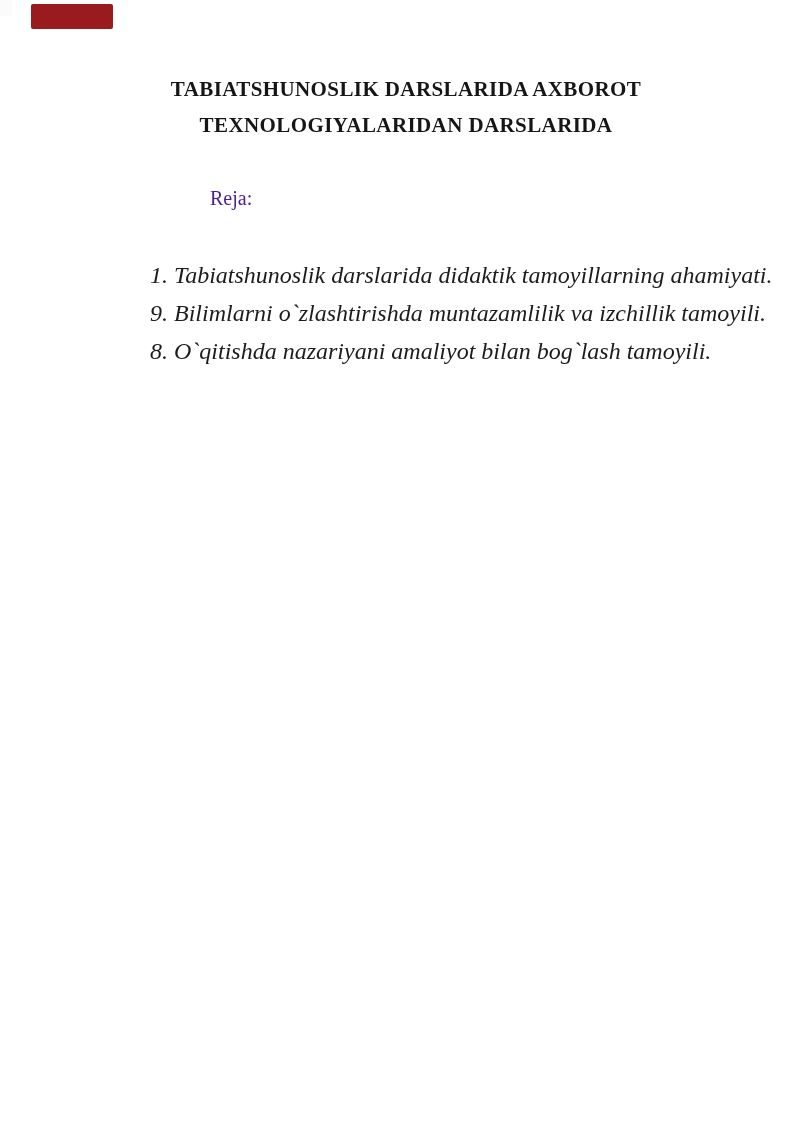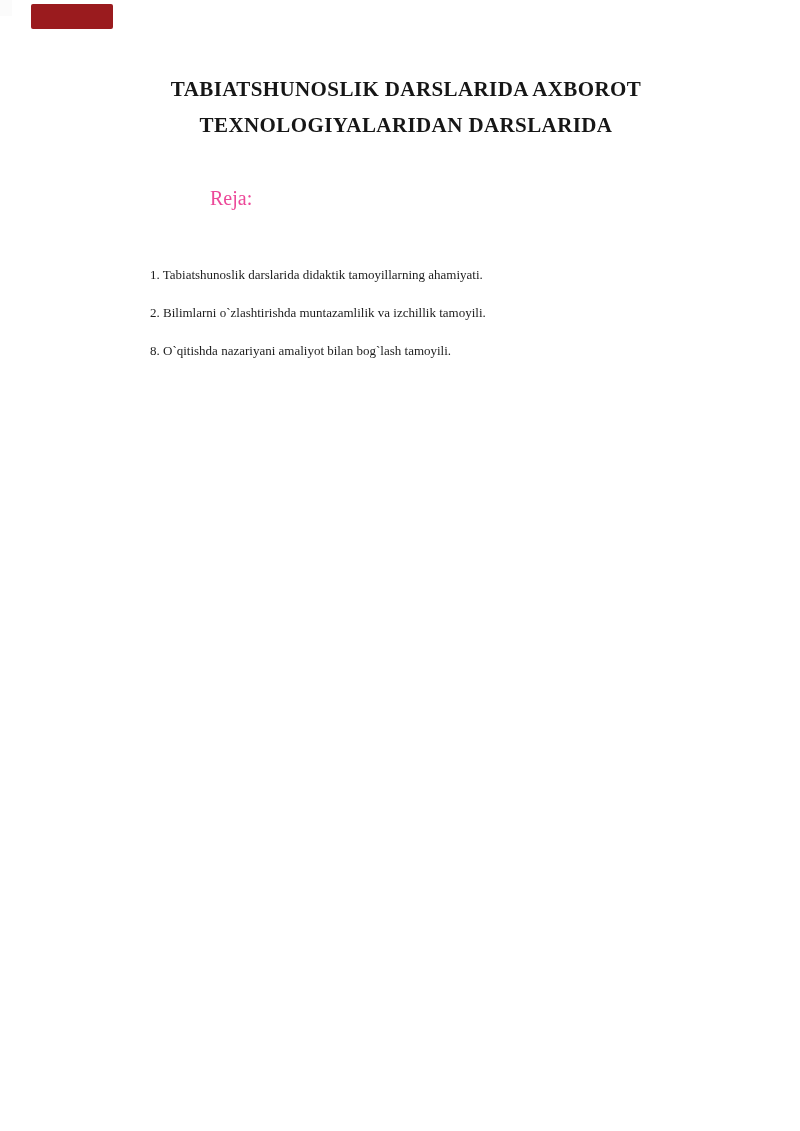--- a/index.html
+++ b/index.html
@@ -57,31 +57,32 @@
     display: block;
   }
   .plan-heading {
     position: absolute;
     left: 210px;
     top: 184px;
     margin: 0;
     font-size: 20px;
     line-height: 28px;
     font-weight: normal;
-    color: #ec4899;
+    color: #4c1d95;
   }
   .plan-list {
     position: absolute;
     left: 150px;
     top: 256px;
     right: 60px;
   }
   .plan-list p {
     margin: 0;
-    font-size: 13px;
+    font-size: 24px;
+    font-style: italic;
     line-height: 38px;
     white-space: nowrap;
     color: #1c1c1c;
   }
 </style>
 </head>
 <body>
 
 <div class="page">
 
@@ -91,19 +92,19 @@
 
   <h1 class="doc-title">
     <span class="title-line">TABIATSHUNOSLIK DARSLARIDA AXBOROT</span>
     <span class="title-line">TEXNOLOGIYALARIDAN DARSLARIDA</span>
   </h1>
 
   <p class="plan-heading">Reja:</p>
 
   <div class="plan-list">
     <p>1. Tabiatshunoslik darslarida didaktik tamoyillarning ahamiyati.</p>
-    <p>2. Bilimlarni o`zlashtirishda muntazamlilik va izchillik tamoyili.</p>
+    <p>9. Bilimlarni o`zlashtirishda muntazamlilik va izchillik tamoyili.</p>
     <p>8. O`qitishda nazariyani amaliyot bilan bog`lash tamoyili.</p>
   </div>
 
   <div class="red-mark bottom" style="background-color: rgb(154, 27, 30);"></div>
 
 </div>
 
 </body></html>

